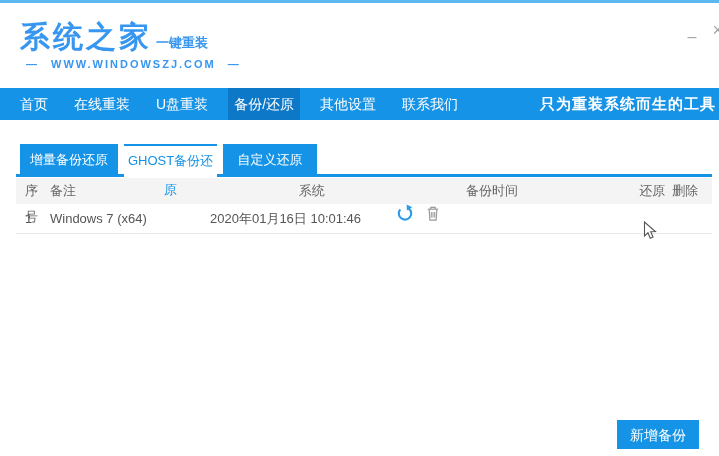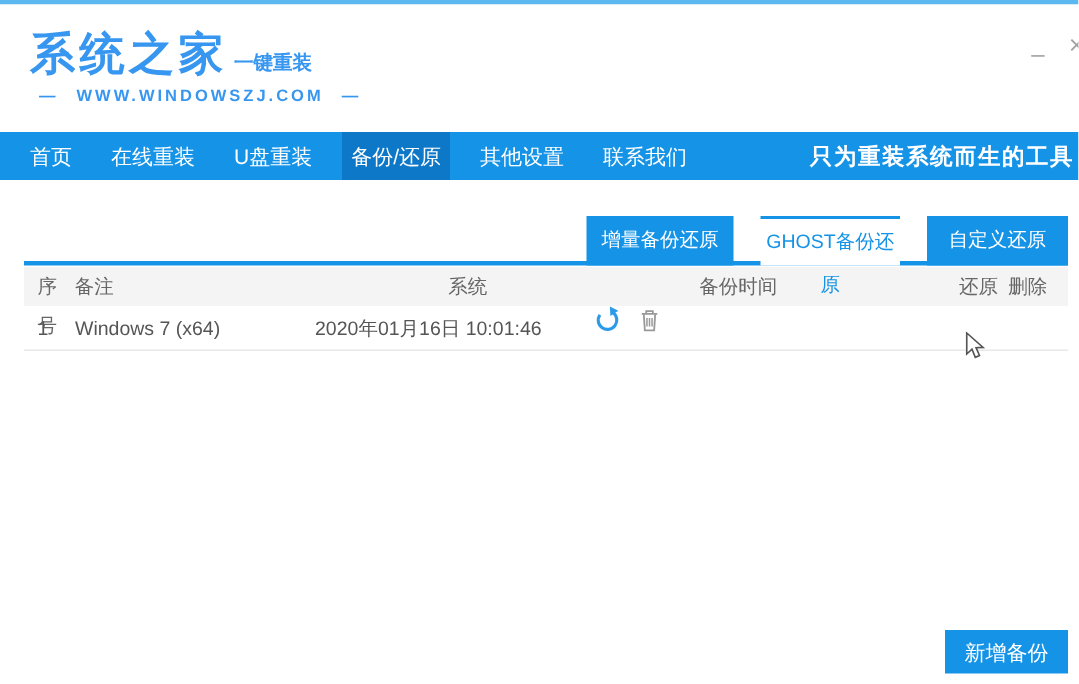--- a/index.html
+++ b/index.html
@@ -33,21 +33,21 @@
   
   .navbar{display:flex;align-items:center;height:32px;background:var(--accent);
           padding-left:14px;color:#fff;font-size:14px;}
   .nav-item{height:32px;line-height:32px;padding:0 6px;margin-right:14px;white-space:nowrap;cursor:pointer;}
   .nav-item.active{background:var(--accent-dark);}
   .slogan{margin-left:auto;margin-right:3px;font-size:15px;font-weight:bold;letter-spacing:1px;white-space:nowrap;}
   
   .content{position:relative;padding:0 7px 0 16px;}
   .tabstrip{position:relative;height:33px;margin-top:24px;}
   .tab-underline{position:absolute;left:0;right:0;bottom:0;height:3px;background:var(--accent);}
-  .tabs{position:relative;display:flex;gap:18px;margin-left:4px;height:33px;justify-content:flex-end;}
+  .tabs{position:relative;display:flex;gap:6px;margin-left:4px;height:33px;}
   .tab{height:33px;line-height:31px;background:var(--accent);color:#fff;font-size:13px;
        text-align:center;cursor:pointer;z-index:1;}
   .tab-0{width:98px;}
   .tab-1{width:93px;}
   .tab-2{width:94px;}
   .tab.active{background:#fff;color:var(--accent);border-top:2px solid var(--accent);line-height:29px;z-index:2;}
   
   .thead{display:flex;height:26px;line-height:26px;background:var(--header-row-bg);
          color:var(--text-gray);font-size:13px;margin-top:1px;}
   .trow{display:flex;height:30px;line-height:30px;border-bottom:1px solid #e8e8e8;
@@ -55,21 +55,21 @@
   .c-index{width:34px;padding-left:9px;}
   .c-note{width:250px;}
   .c-system{width:160px;}
   .c-time{width:175px;text-align:left;}
   .thead .c-time{text-align:left;padding-left:8px;}
   .c-restore{width:40px;text-align:center;}
   .c-delete{width:40px;text-align:left;}
   .icon-btn{display:inline-block;vertical-align:middle;margin-top:-3px;cursor:pointer;}
   
   .cursor-overlay{position:absolute;left:643px;top:221px;z-index:5;pointer-events:none;}
-  .add-backup{position:absolute;right:7px;bottom:7px;width:82px;height:29px;line-height:29px;
+  .add-backup{position:absolute;right:20px;bottom:7px;width:82px;height:29px;line-height:29px;
               background:var(--accent);color:#fff;font-size:14px;text-align:center;
               border:none;cursor:pointer;}
 </style>
 </head>
 <body>
 
 <div class="window">
   <div class="topline"></div>
 
   <div class="header">

